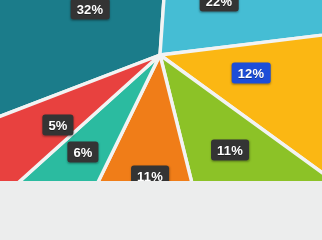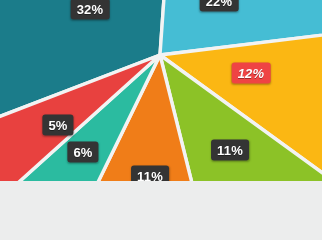--- a/index.html
+++ b/index.html
@@ -68,21 +68,21 @@
     </svg>
   </div>
 
   <div id="labels-layer">
       <div class="dlabel" style="left: 90px; top: 9px; font-size: 13px; padding: 4px 6px; background: rgb(52, 52, 52); color: rgb(255, 255, 255);">
         <span>32%</span>
       </div>
       <div class="dlabel" style="left: 219px; top: 1px; font-size: 13px; padding: 4px 6px; background: rgb(52, 52, 52); color: rgb(255, 255, 255);">
         <span>22%</span>
       </div>
-      <div class="dlabel" style="left: 251px; top: 73px; font-size: 13px; padding: 4px 6px; background: #ef4444; color: rgb(255, 255, 255); font-style: italic;">
+      <div class="dlabel" style="left: 251px; top: 73px; font-size: 13px; padding: 4px 6px; background: #1d4ed8; color: rgb(255, 255, 255);">
         <span>12%</span>
       </div>
       <div class="dlabel" style="left: 230px; top: 150px; font-size: 13px; padding: 4px 6px; background: rgb(52, 52, 52); color: rgb(255, 255, 255);">
         <span>11%</span>
       </div>
       <div class="dlabel" style="left: 150px; top: 176px; font-size: 13px; padding: 4px 6px; background: rgb(52, 52, 52); color: rgb(255, 255, 255);">
         <span>11%</span>
       </div>
       <div class="dlabel" style="left: 83px; top: 152px; font-size: 13px; padding: 4px 6px; background: rgb(52, 52, 52); color: rgb(255, 255, 255);">
         <span>6%</span>

